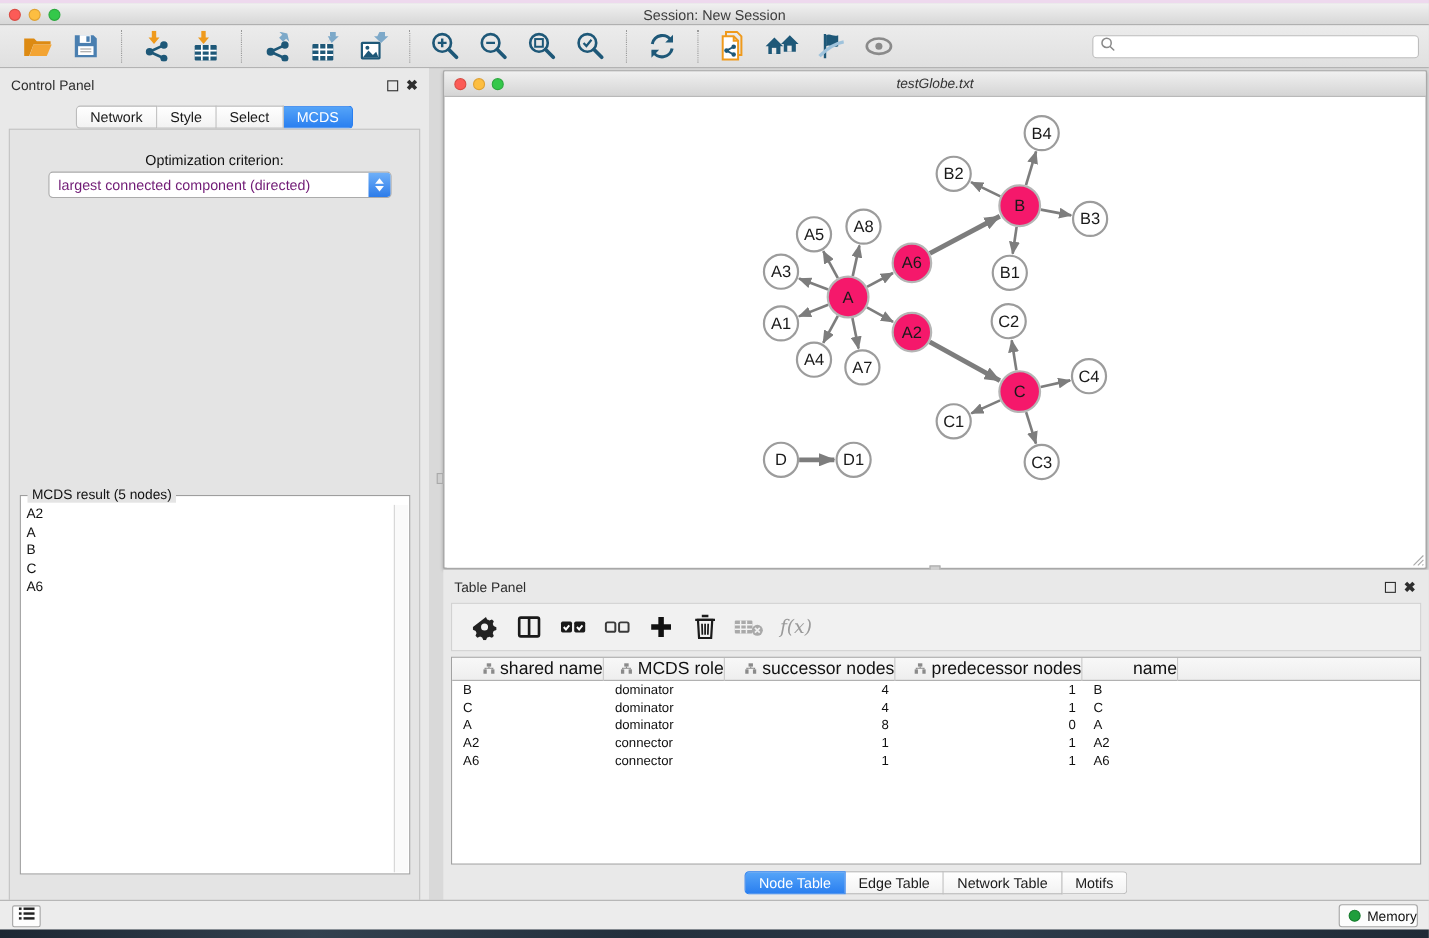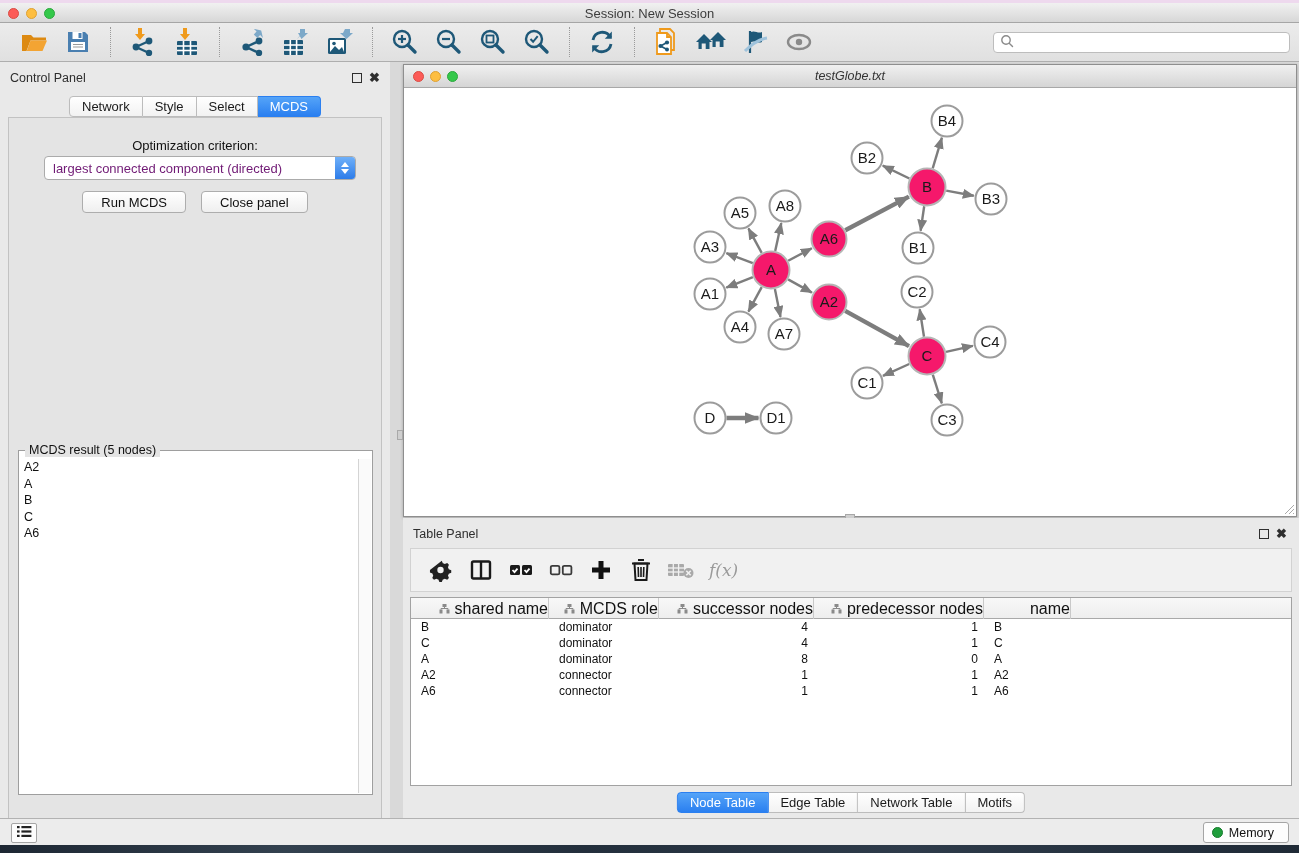--- a/index.html
+++ b/index.html
@@ -94,21 +94,21 @@
   .td { font-size:12px; color:#111; line-height:16px; white-space:nowrap; overflow:hidden; }
   .td.left { text-align:left; padding-left:10px; }
   .td.right { text-align:right; padding-right:6px; }
 
   #tp-tabs { left:50%; transform:translateX(-50%); top:274px; }
 
   
   .status-bar { position:absolute; left:0; top:818px; width:1299px; height:27px; background:#ececec; border-top:1px solid #b2b2b2; }
   .list-btn { position:absolute; left:11px; top:4px; width:26px; height:20px; background:#fdfdfd; border:1px solid #a5a5a5; border-radius:2px;
               display:flex; align-items:center; justify-content:center; }
-  .memory-btn { position:absolute; right:10px; top:3px; height:21px; padding:0 14px 0 8px; background:#fdfdfd; border:1px solid #a5a5a5;
+  .memory-btn { position:absolute; right:10px; top:3px; height:21px; padding:0 0 0 8px; background:#fdfdfd; border:1px solid #a5a5a5;
                 border-radius:3px; display:flex; align-items:center; gap:6px; }
   .memory-dot { width:11px; height:11px; border-radius:50%; background:#1f9e3c; border:1px solid #157a2c; }
   .memory-label { font-size:12.5px; color:#111; }
   .bottom-strip { position:absolute; left:0; top:845px; width:1299px; height:8px;
                   background:linear-gradient(90deg,#1d2733,#33414f 22%,#232f3c 45%,#2e3b4a 70%,#1f2a36); }
 </style>
 </head>
 <body>
 
 <div id="app">
@@ -312,24 +312,20 @@
       </div>
 
     <div class="cp-body">
       <div class="opt-label">Optimization criterion:</div>
       <div class="dropdown">
         <span class="dd-text">largest connected component (directed)</span>
         <span class="dd-stepper">
             <span class="up"></span>
             <span class="dn"></span>
           </span>
-      </div>
-      <div class="btn-row">
-        <button class="mac-btn">Run MCDS</button>
-        <button class="mac-btn">Close panel</button>
       </div>
 
       <div class="result-fieldset">
         <span class="result-legend">MCDS result (5 nodes)</span>
         <div class="result-list" id="result-list">
             <div class="result-item">A2</div>
             <div class="result-item">A</div>
             <div class="result-item">B</div>
             <div class="result-item">C</div>
             <div class="result-item">A6</div>

